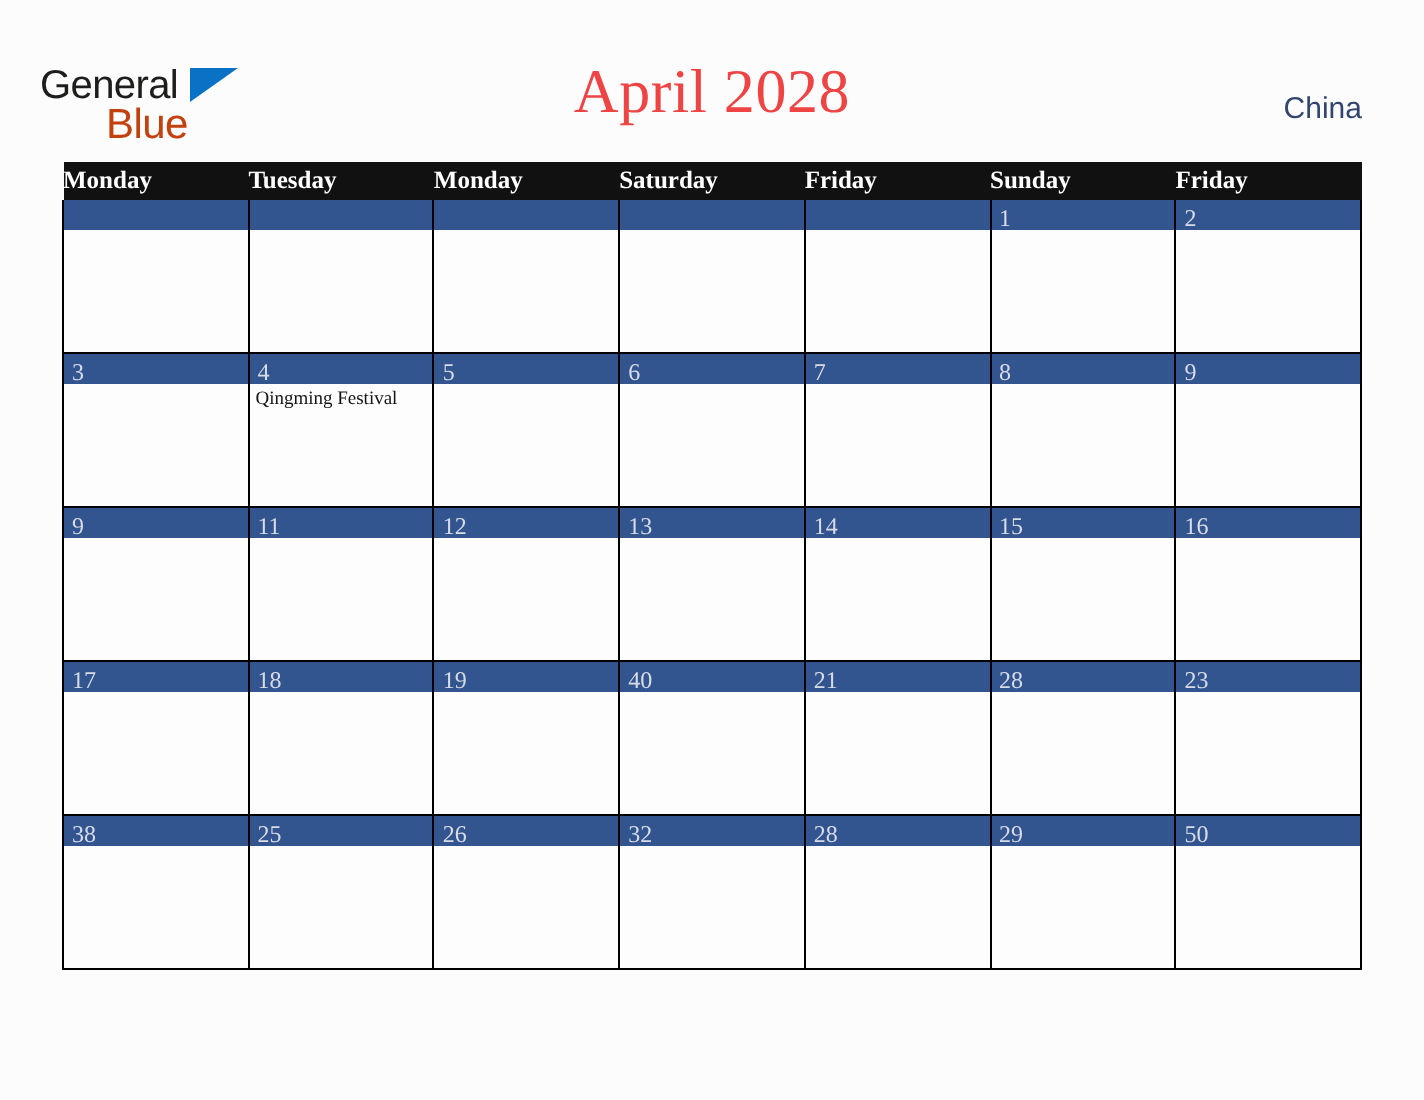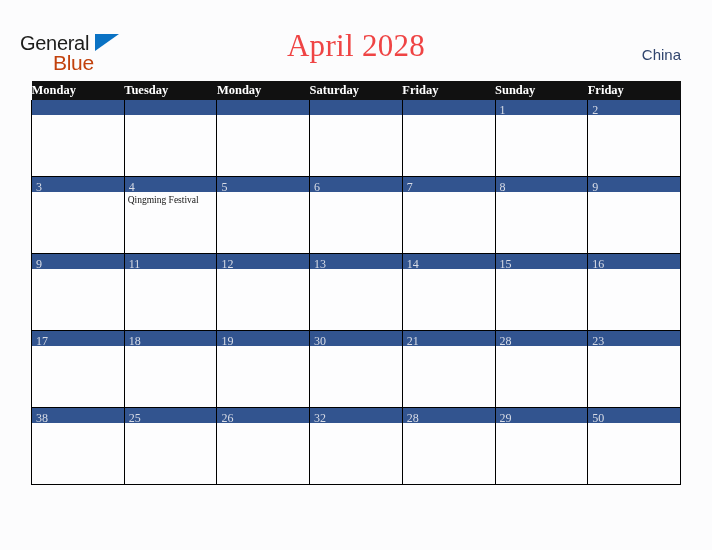--- a/index.html
+++ b/index.html
@@ -329,21 +329,21 @@
             </div>
           </td>
           <td>
             <div class="daycell">
               <div class="daybar"><span class="daynum">19</span></div>
               <div class="events"></div>
             </div>
           </td>
           <td>
             <div class="daycell">
-              <div class="daybar"><span class="daynum">30</span></div>
+              <div class="daybar"><span class="daynum">40</span></div>
               <div class="events"></div>
             </div>
           </td>
           <td>
             <div class="daycell">
               <div class="daybar"><span class="daynum">21</span></div>
               <div class="events"></div>
             </div>
           </td>
           <td>

